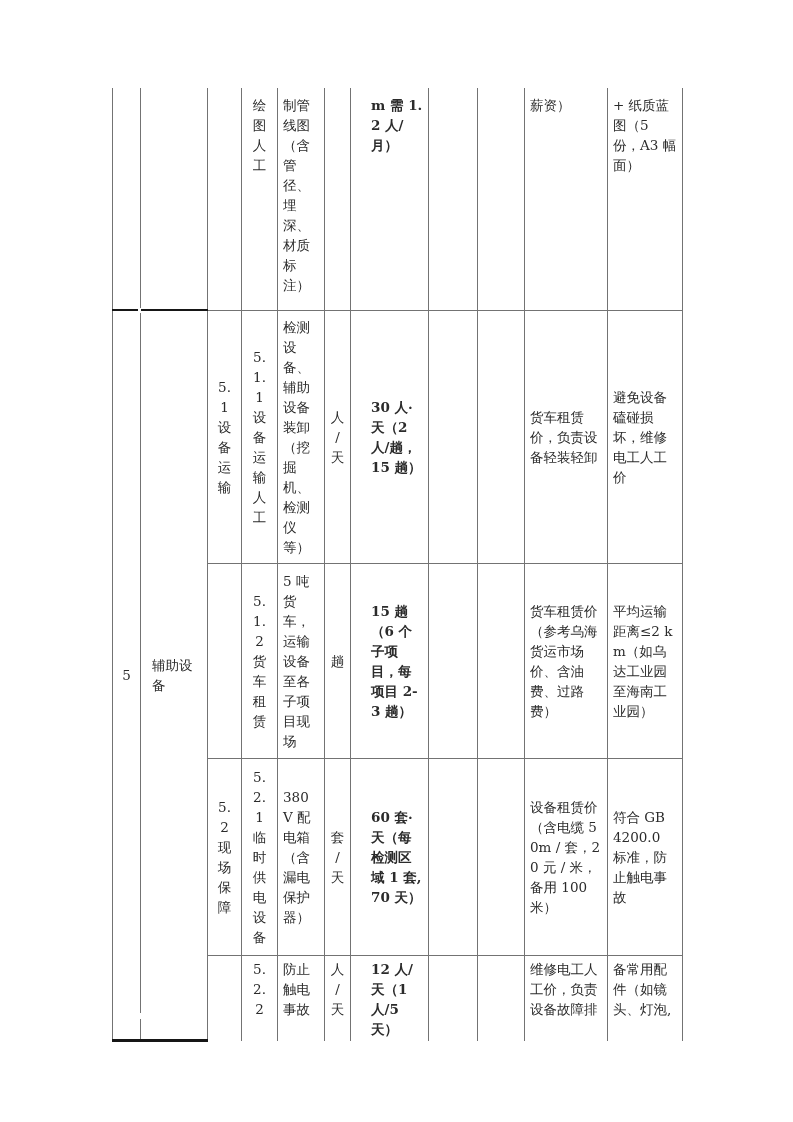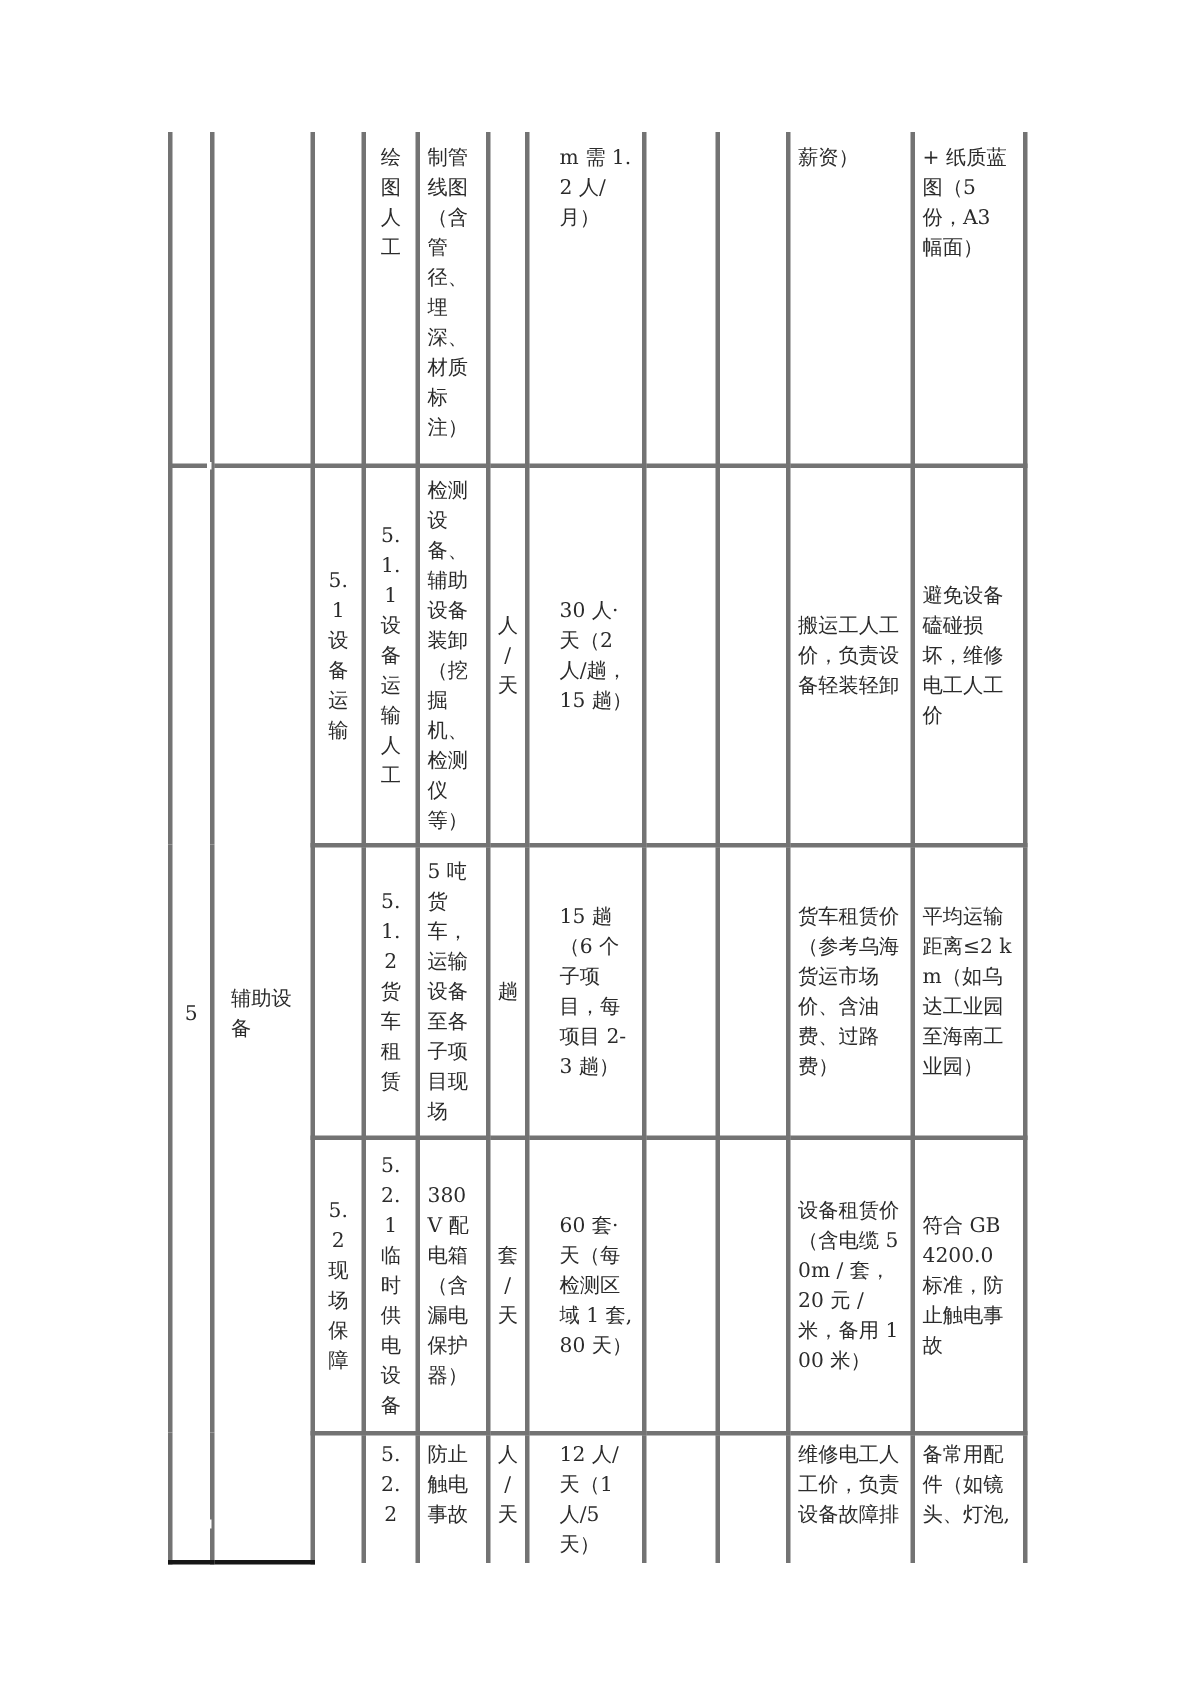--- a/index.html
+++ b/index.html
@@ -14,40 +14,40 @@
   .page { position:absolute; inset:0; background:#ffffff; }
 
   table.cost {
     position:absolute;
     left:112px; top:88px;
     width:570px;
     border-collapse:collapse;
     table-layout:fixed;
   }
   td {
-    border:3px solid #737373;
+    border:1px solid #737373;
     vertical-align:middle;
     font-size:13.5px;
     line-height:20px;
     padding:2px 5px;
     overflow:hidden;
     word-break:break-all;
     line-break:strict;
     text-align:left;
   }
   
   tr.r-top td { border-top:none; vertical-align:top; padding-top:7px; }
   tr.r-cut td { border-bottom:none; vertical-align:top; padding-top:3px; }
 
   
   td.v { white-space:pre-line; text-align:center; padding-left:2px; padding-right:2px; }
 
   td.c-seq { text-align:center; }
   td.c-cat { padding-left:11px; padding-right:11px; }
-  td.c-qty { padding-left:20px; padding-right:4px; }
+  td.c-qty { padding-left:20px; padding-right:4px;font-weight:bold; }
 
   
   td.heavy { border-top:2px solid #161616; border-bottom:3px solid #161616; }
 
   
   .rule-gap { position:absolute; background:#ffffff; width:3px; }
   .rule-gap.top { left:138px; top:308px; height:5px; }
   .rule-gap.bottom { left:138px; top:1013px; height:6px; }
 </style>
 </head>
@@ -106,21 +106,21 @@
 输
 人
 工</td>
       <td>检测设备、辅助设备装卸（挖掘机、检测仪等）</td>
       <td class="v">人
 /
 天</td>
       <td class="c-qty">30 人·天（2 人/趟，15 趟）</td>
       <td></td>
       <td></td>
-      <td>搬运工人工价，负责设备轻装轻卸</td>
+      <td>货车租赁价，负责设备轻装轻卸</td>
       <td>避免设备磕碰损坏，维修电工人工价</td>
     </tr>
 
     <tr style="height:195px">
       <td class="v"></td>
       <td class="v">5.
 1.
 2
 货
 车
@@ -148,21 +148,21 @@
 临
 时
 供
 电
 设
 备</td>
       <td>380 V 配电箱（含漏电保护器）</td>
       <td class="v">套
 /
 天</td>
-      <td class="c-qty">60 套·天（每检测区域 1 套, 80 天）</td>
+      <td class="c-qty">60 套·天（每检测区域 1 套, 70 天）</td>
       <td></td>
       <td></td>
       <td>设备租赁价（含电缆 50m / 套，20 元 / 米，备用 100 米）</td>
       <td>符合 GB 4200.0 标准，防止触电事故</td>
     </tr>
 
     <tr class="r-cut" style="height:63px">
       <td class="v"></td>
       <td class="v">5.
 2.

